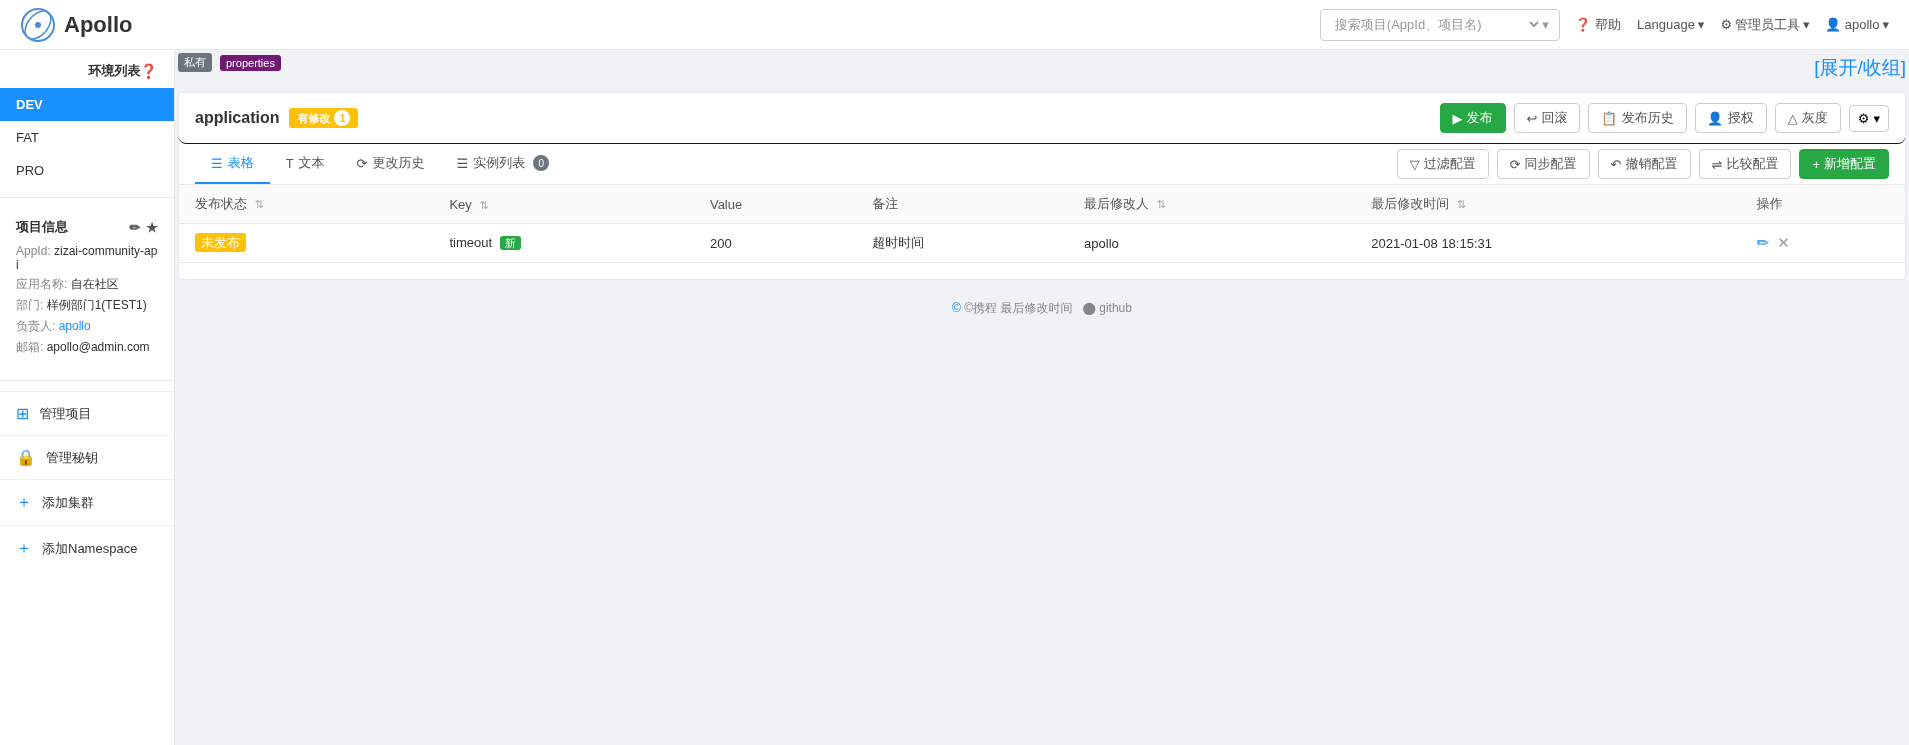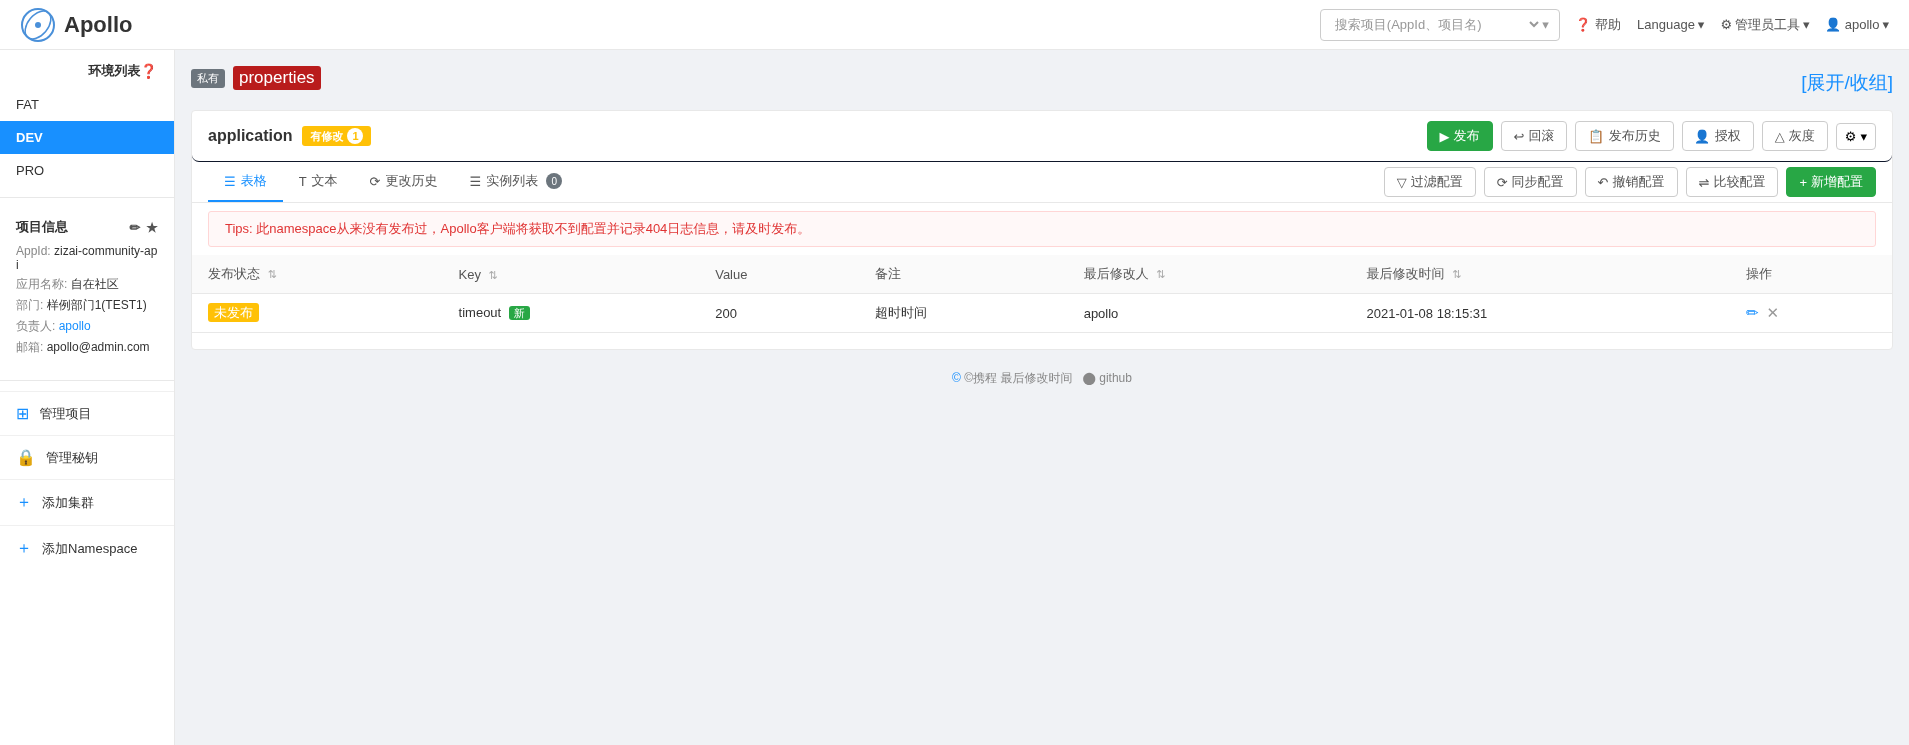--- a/index.html
+++ b/index.html
@@ -93,30 +93,30 @@
       align-items: center;
       gap: 10px;
       cursor: pointer;
       font-size: 13px;
       color: #333;
       border-top: 1px solid #f0f0f0;
     }
     .sidebar-menu-item .menu-icon { color: #1890ff; font-size: 16px; }
 
     
-    .main-content { flex: 1; padding: 16px; }
+    .main-content { flex: 1; padding: 3px; }
 
     
     .namespace-header { display: flex; align-items: center; gap: 8px; margin-bottom: 10px; }
     .badge-private {
       background: #6c757d; color: #fff; font-size: 11px;
       padding: 2px 6px; border-radius: 3px;
     }
     .badge-properties {
-      background: #b91c1c; color: #fff; font-size: 17px;
+      background: #701a75; color: #fff; font-size: 11px;
       padding: 2px 6px; border-radius: 3px;
     }
     .expand-collapse { float: right; color: #1890ff; cursor: pointer; font-size: 19px; }
 
     
     .app-block {
       background: #fff;
       border: 1px solid #e8e8e8;
       border-radius: 4px;
       padding: 0;
@@ -281,22 +281,22 @@
   </div>
 </div>
 
 <div class="layout">
 
   <div class="sidebar">
     <div class="sidebar-section-title">
       <span>环境列表</span>
       <span class="help-icon">❓</span>
     </div>
+    <div class="env-item active">DEV</div>
     <div class="env-item">FAT</div>
-    <div class="env-item active">DEV</div>
     <div class="env-item">PRO</div>
 
     <div class="sidebar-divider"></div>
 
     <div class="project-info-section">
       <div class="project-info-title">
         <span>项目信息</span>
         <div class="actions">
           <span title="编辑">✏</span>
           <span title="收藏">★</span>
@@ -427,23 +427,20 @@
             <span>⇌</span>
             <span>比较配置</span>
           </button>
           <button class="btn btn-primary">
             <span>+</span>
             <span>新增配置</span>
           </button>
         </div>
       </div>
 
-      <div class="tips-bar">
-        <span>Tips: 此namespace从来没有发布过，Apollo客户端将获取不到配置并记录404日志信息，请及时发布。</span>
-      </div>
 
       <div class="table-wrapper">
         <table class="config-table">
           <thead>
             <tr>
               <th>
                 发布状态 <span class="sort-icon">⇅</span>
               </th>
               <th>
                 Key <span class="sort-icon">⇅</span>

